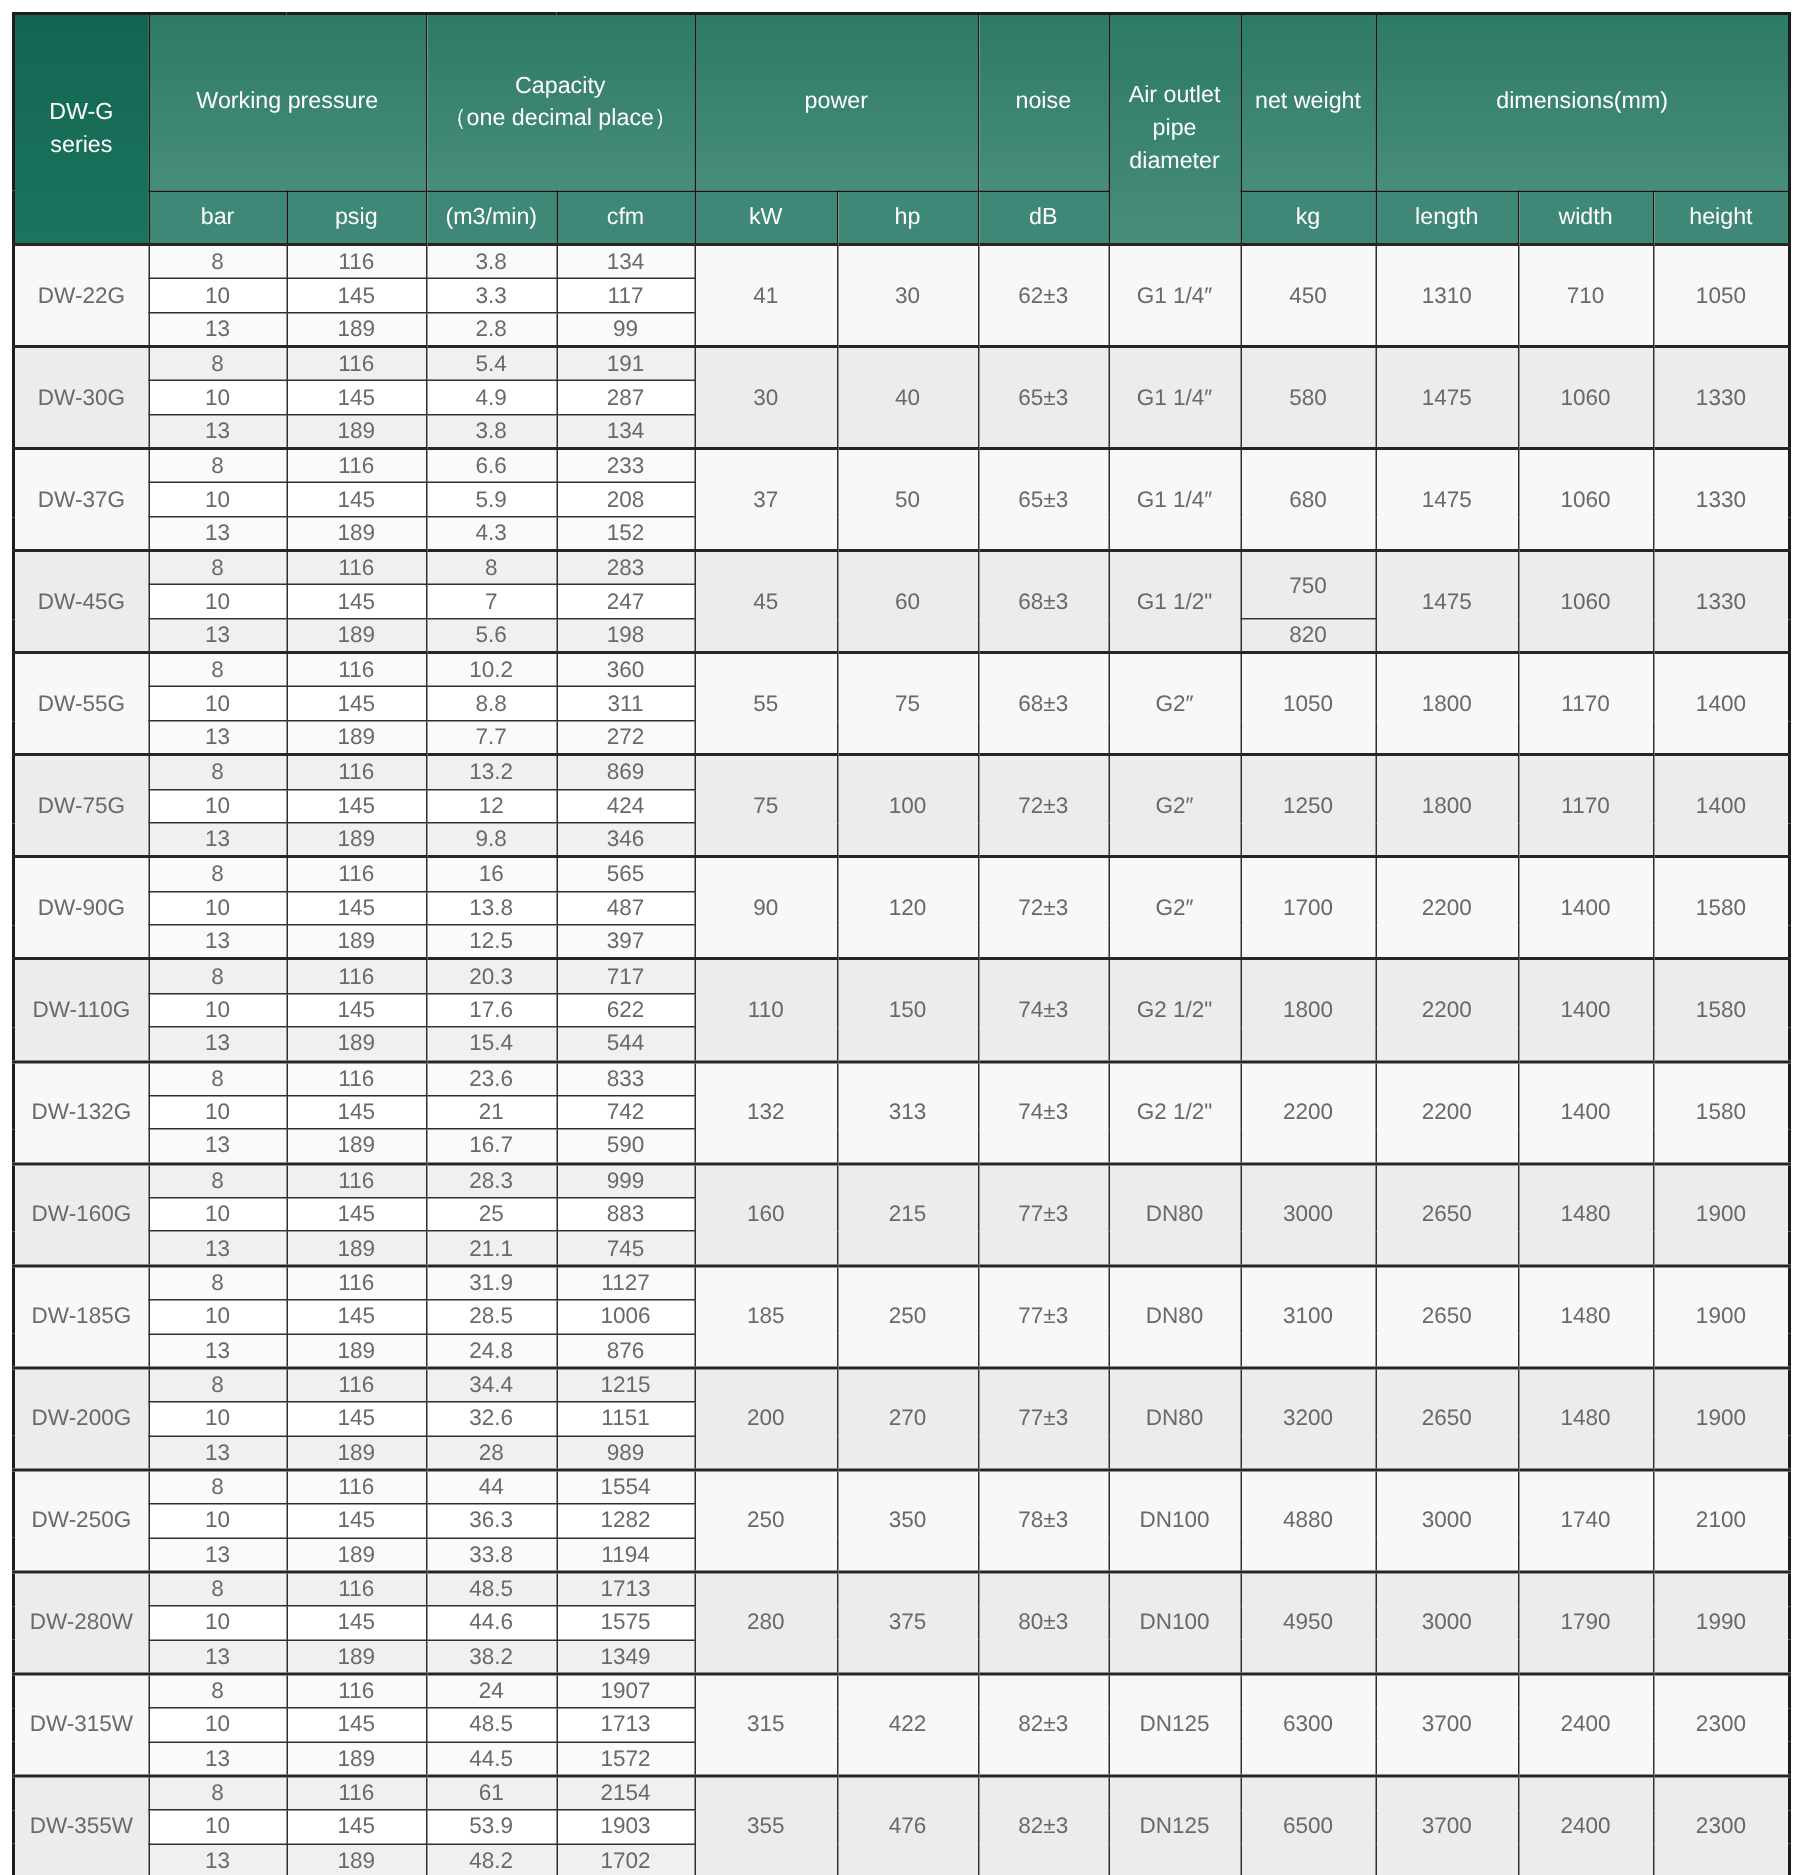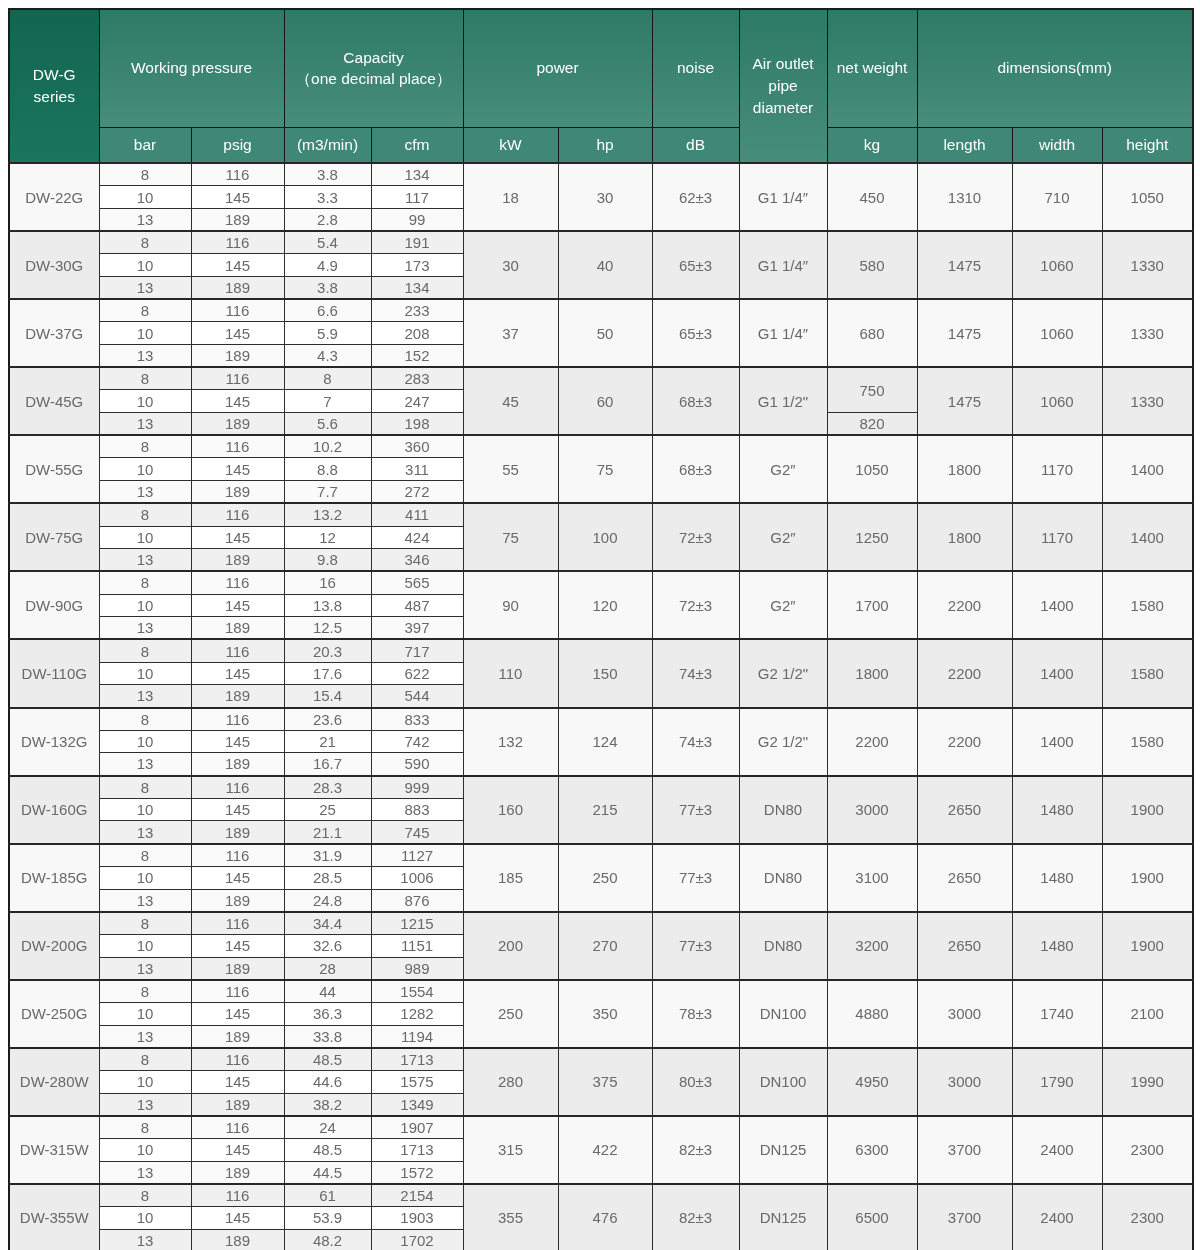--- a/index.html
+++ b/index.html
@@ -102,21 +102,21 @@
         <th>height</th>
       </tr>
     </thead>
     <tbody id="tbody">
         <tr class="grp-a sub0 grp-start">
           <td rowspan="3" class="merged">DW-22G</td>
           <td class="subcell">8</td>
           <td class="subcell">116</td>
           <td class="subcell">3.8</td>
           <td class="subcell">134</td>
-          <td rowspan="3" class="merged">18</td>
+          <td rowspan="3" class="merged">41</td>
           <td rowspan="3" class="merged">30</td>
           <td rowspan="3" class="merged">62±3</td>
           <td rowspan="3" class="merged">G1 1/4″</td>
           <td rowspan="3" class="merged">450</td>
           <td rowspan="3" class="merged">1310</td>
           <td rowspan="3" class="merged">710</td>
           <td rowspan="3" class="merged">1050</td>
         </tr>
         <tr class="grp-a sub1">
           <td class="subcell">10</td>
@@ -142,21 +142,21 @@
           <td rowspan="3" class="merged">G1 1/4″</td>
           <td rowspan="3" class="merged">580</td>
           <td rowspan="3" class="merged">1475</td>
           <td rowspan="3" class="merged">1060</td>
           <td rowspan="3" class="merged">1330</td>
         </tr>
         <tr class="grp-b sub1">
           <td class="subcell">10</td>
           <td class="subcell">145</td>
           <td class="subcell">4.9</td>
-          <td class="subcell">173</td>
+          <td class="subcell">287</td>
         </tr>
         <tr class="grp-b sub2">
           <td class="subcell">13</td>
           <td class="subcell">189</td>
           <td class="subcell">3.8</td>
           <td class="subcell">134</td>
         </tr>
         <tr class="grp-a sub0 grp-start">
           <td rowspan="3" class="merged">DW-37G</td>
           <td class="subcell">8</td>
@@ -237,21 +237,21 @@
           <td class="subcell">13</td>
           <td class="subcell">189</td>
           <td class="subcell">7.7</td>
           <td class="subcell">272</td>
         </tr>
         <tr class="grp-b sub0 grp-start">
           <td rowspan="3" class="merged">DW-75G</td>
           <td class="subcell">8</td>
           <td class="subcell">116</td>
           <td class="subcell">13.2</td>
-          <td class="subcell">411</td>
+          <td class="subcell">869</td>
           <td rowspan="3" class="merged">75</td>
           <td rowspan="3" class="merged">100</td>
           <td rowspan="3" class="merged">72±3</td>
           <td rowspan="3" class="merged">G2″</td>
           <td rowspan="3" class="merged">1250</td>
           <td rowspan="3" class="merged">1800</td>
           <td rowspan="3" class="merged">1170</td>
           <td rowspan="3" class="merged">1400</td>
         </tr>
         <tr class="grp-b sub1">
@@ -320,21 +320,21 @@
           <td class="subcell">15.4</td>
           <td class="subcell">544</td>
         </tr>
         <tr class="grp-a sub0 grp-start">
           <td rowspan="3" class="merged">DW-132G</td>
           <td class="subcell">8</td>
           <td class="subcell">116</td>
           <td class="subcell">23.6</td>
           <td class="subcell">833</td>
           <td rowspan="3" class="merged">132</td>
-          <td rowspan="3" class="merged">124</td>
+          <td rowspan="3" class="merged">313</td>
           <td rowspan="3" class="merged">74±3</td>
           <td rowspan="3" class="merged">G2 1/2"</td>
           <td rowspan="3" class="merged">2200</td>
           <td rowspan="3" class="merged">2200</td>
           <td rowspan="3" class="merged">1400</td>
           <td rowspan="3" class="merged">1580</td>
         </tr>
         <tr class="grp-a sub1">
           <td class="subcell">10</td>
           <td class="subcell">145</td>

